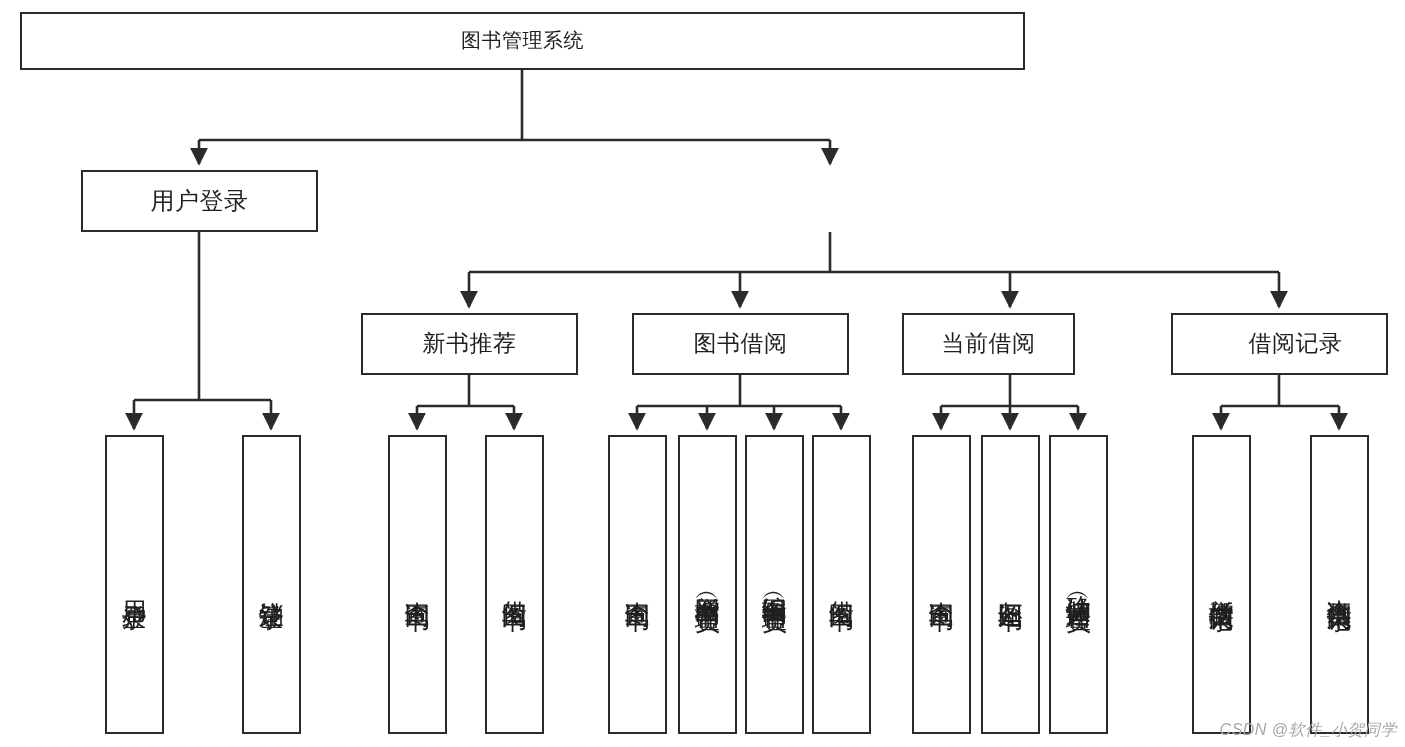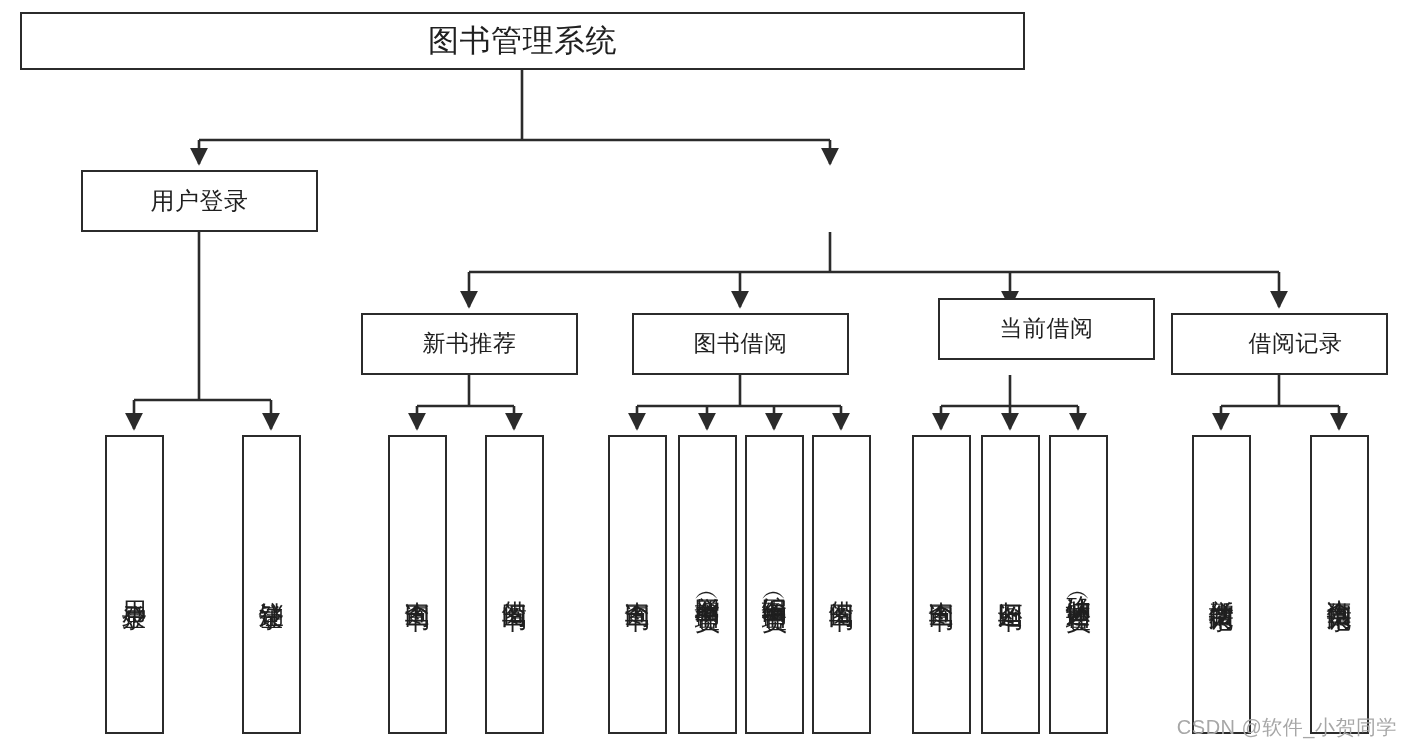--- a/index.html
+++ b/index.html
@@ -37,44 +37,45 @@
     justify-content: center;
     text-align: center;
     z-index: 2;
   }
   .node .label {
     display: block;
     line-height: 1.18;
     letter-spacing: 0.5px;
     color: #1f1f1f;
   }
-  .node.root .label      { font-size: 31px; }
+  .node.root .label      { font-size: 20px; }
   .node.level2 .label    { font-size: 24px; }
   .node.level3 .label    { font-size: 23px; }
   .node.leaf {
     writing-mode: vertical-rl;
     text-orientation: upright;
     padding: 6px 0;
   }
   .node.leaf .label {
     writing-mode: vertical-rl;
     text-orientation: upright;
     font-size: 25px;
     line-height: 1.06;
     letter-spacing: 2px;
   }
   .watermark {
     position: absolute;
     right: 8px;
     bottom: 6px;
-    font-size: 20px;
+    font-size: 16px;
     color: #a7a7a7;
     white-space: nowrap;
     z-index: 3;
     letter-spacing: 0.5px;
+    font-style: italic;
   }
 </style>
 </head>
 <body>
 
 <div id="canvas">
 
   <svg class="connectors" viewBox="0 0 1405 747" xmlns="http://www.w3.org/2000/svg">
     <defs>
       <marker id="arrow" viewBox="0 0 10 10" refX="9" refY="5" markerWidth="7" markerHeight="7" orient="auto-start-reverse">
@@ -135,21 +136,21 @@
 
 
   <div class="node level3" style="left:361px; top:313px; width:217px; height:62px;">
     <span class="label">新书推荐</span>
   </div>
 
   <div class="node level3" style="left:632px; top:313px; width:217px; height:62px;">
     <span class="label">图书借阅</span>
   </div>
 
-  <div class="node level3" style="left:902px; top:298px; width:217px; height:62px;margin-left:36px;">
+  <div class="node level3" style="left:902px; top:313px; width:173px; height:62px;">
     <span class="label">当前借阅</span>
   </div>
 
   <div class="node level3" style="left:1171px; top:313px; width:217px; height:62px;padding-left:32px;">
     <span class="label">借阅记录</span>
   </div>
 
   <div class="node leaf" style="left:105px; top:435px; width:59px; height:299px;">
     <span class="label">用户登录</span>
   </div>

